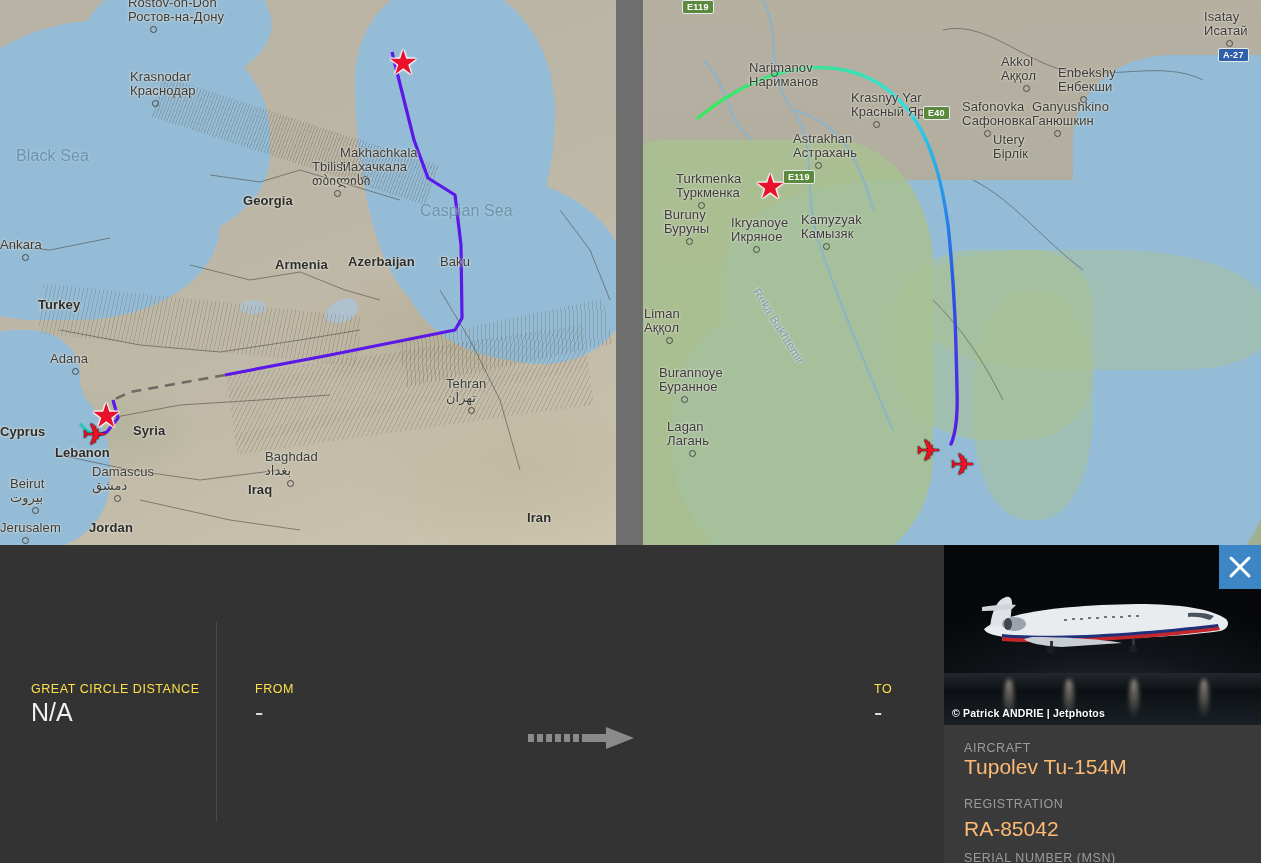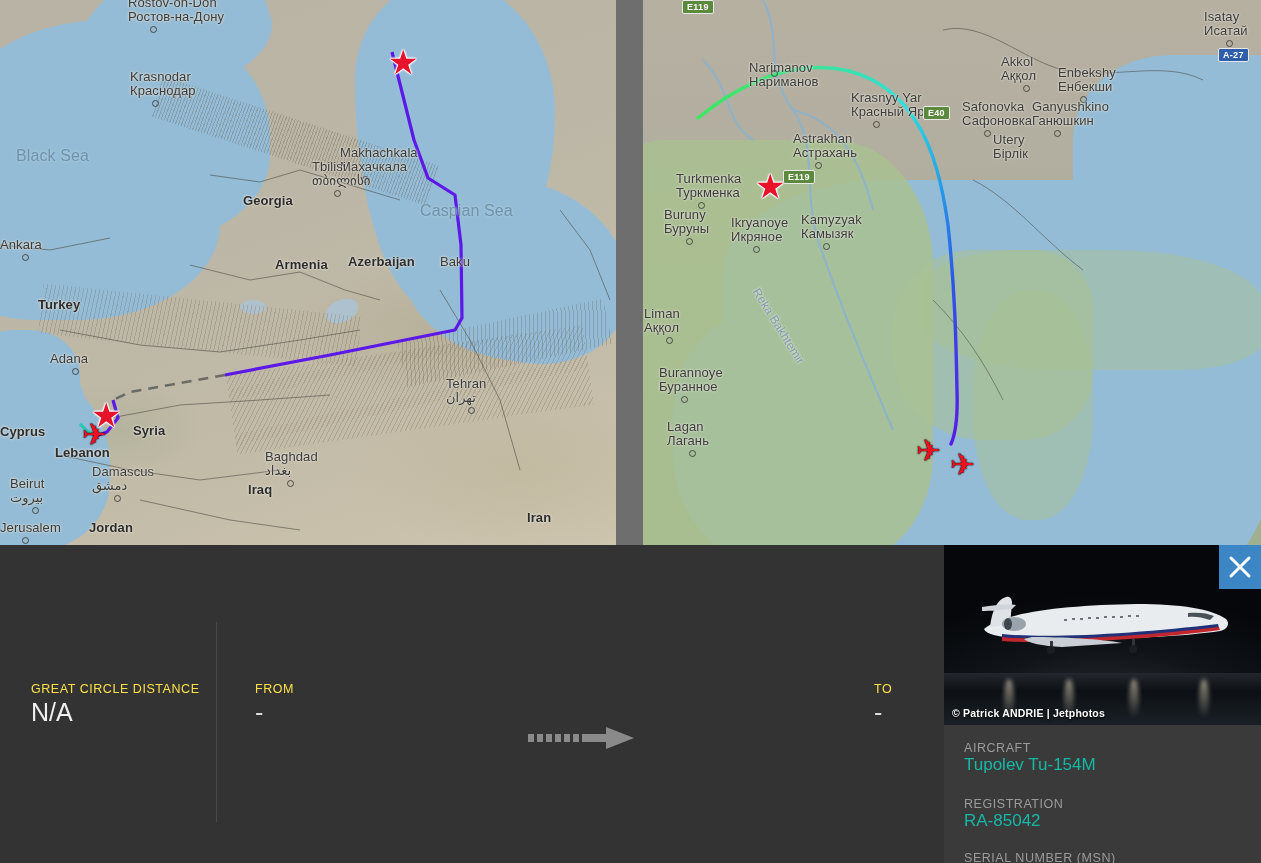--- a/index.html
+++ b/index.html
@@ -79,21 +79,21 @@
   .glow{position:absolute;bottom:6px;width:10px;height:40px;border-radius:50%;
         background:linear-gradient(180deg,rgba(255,240,210,.55),rgba(255,235,190,0));filter:blur(2px);}
   #fuselage{position:absolute;left:28px;top:48px;width:262px;height:64px;}
   .credit{position:absolute;left:8px;bottom:6px;font-size:10.5px;font-weight:bold;color:#fff;
           text-shadow:0 1px 2px #000;letter-spacing:.2px;}
 
   #closebtn{position:absolute;right:0;top:0;width:42px;height:44px;background:#3d86c6;cursor:pointer;}
   #closebtn svg{position:absolute;left:9px;top:10px;}
 
   .ac-label{position:absolute;font-size:12.5px;color:#9b9b9b;letter-spacing:.55px;}
-  .ac-value{position:absolute;font-size:17px;color:#14b8a6;}
+  .ac-value{position:absolute;font-size:21px;color:#fdba74;}
   .social{position:absolute;}
 </style>
 </head>
 <body>
 
 <div id="app">
 
   <div class="map" id="map-left">
     <div class="terrain"></div>
 
@@ -376,17 +376,17 @@
     <div id="closebtn">
       <svg width="24" height="24" viewBox="0 0 24 24">
         <path d="M3 3 L21 21 M21 3 L3 21" stroke="#ffffff" stroke-width="3" stroke-linecap="round"></path>
       </svg>
     </div>
 
     <div id="acfields">
         <div class="ac-label" style="left: 20px; top: 196px;">AIRCRAFT</div>
         <div class="ac-value" style="left: 20px; top: 210px;">Tupolev Tu-154M</div>
         <div class="ac-label" style="left: 20px; top: 252px;">REGISTRATION</div>
-        <div class="ac-value" style="left: 20px; top: 266px;">RA-85042</div>
+        <div class="ac-value" style="left: 20px; top: 272px;">RA-85042</div>
         <div class="ac-label" style="left: 20px; top: 306px;">SERIAL NUMBER (MSN)</div>
       </div>
   </div>
 </div>
 
 </body></html>

